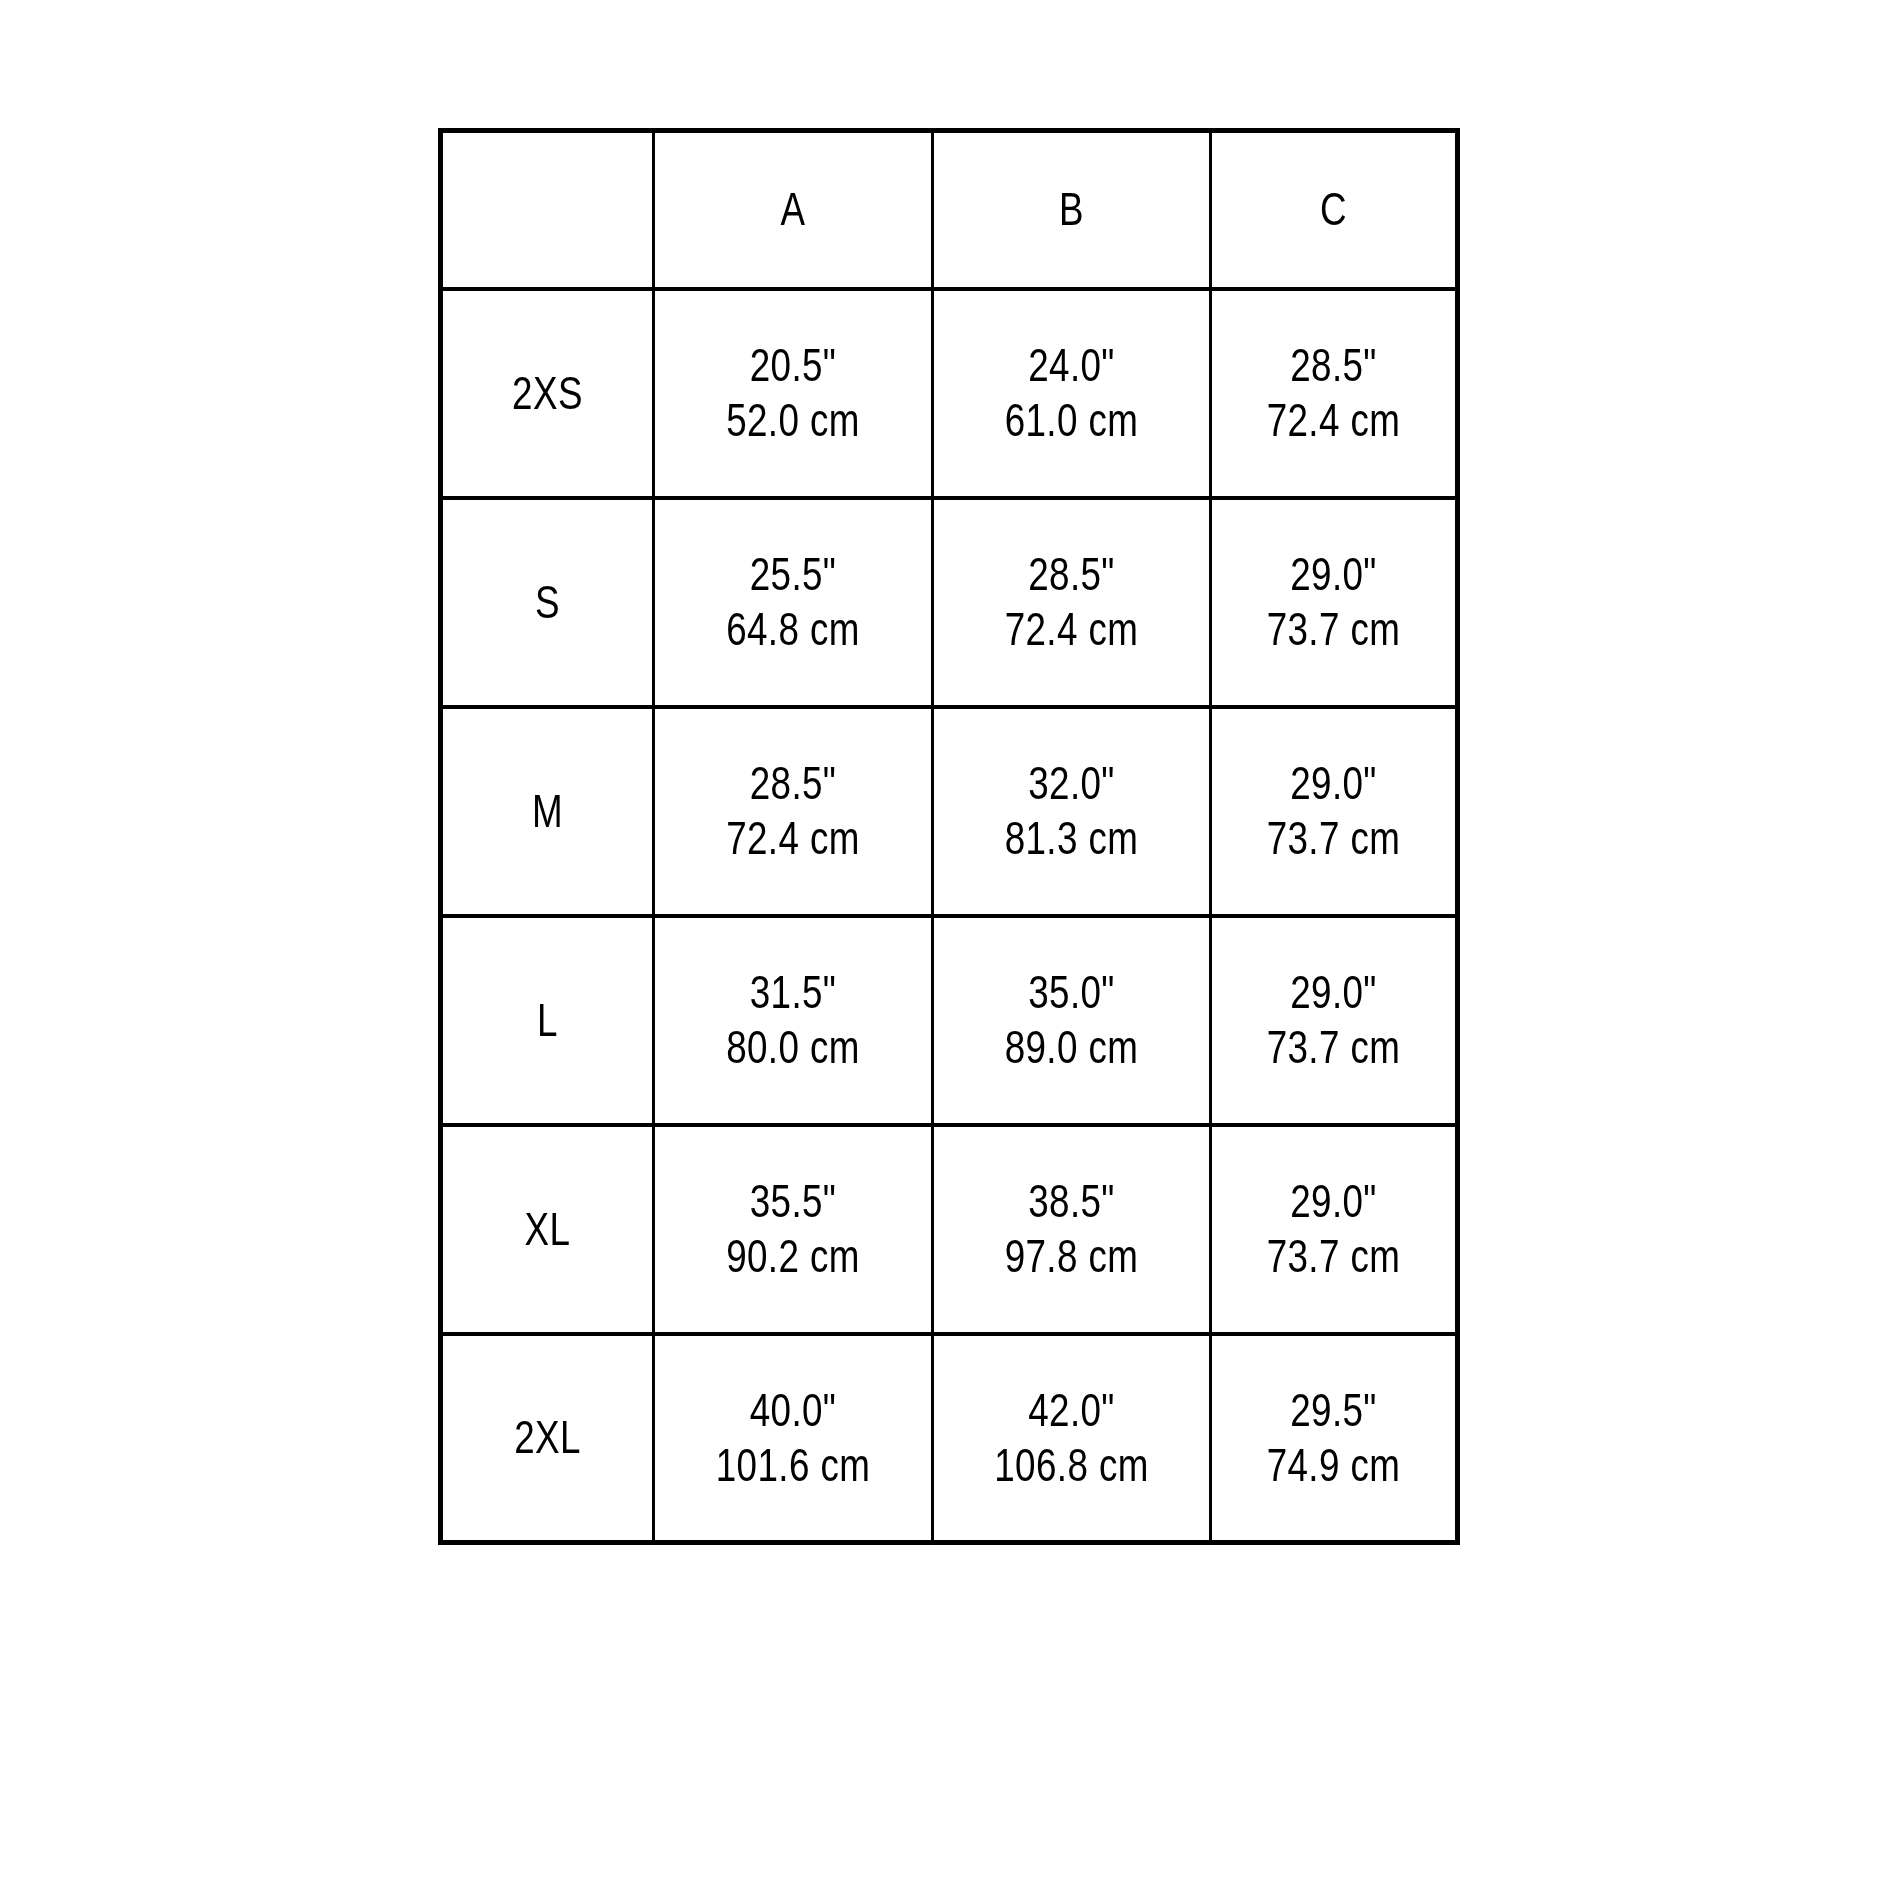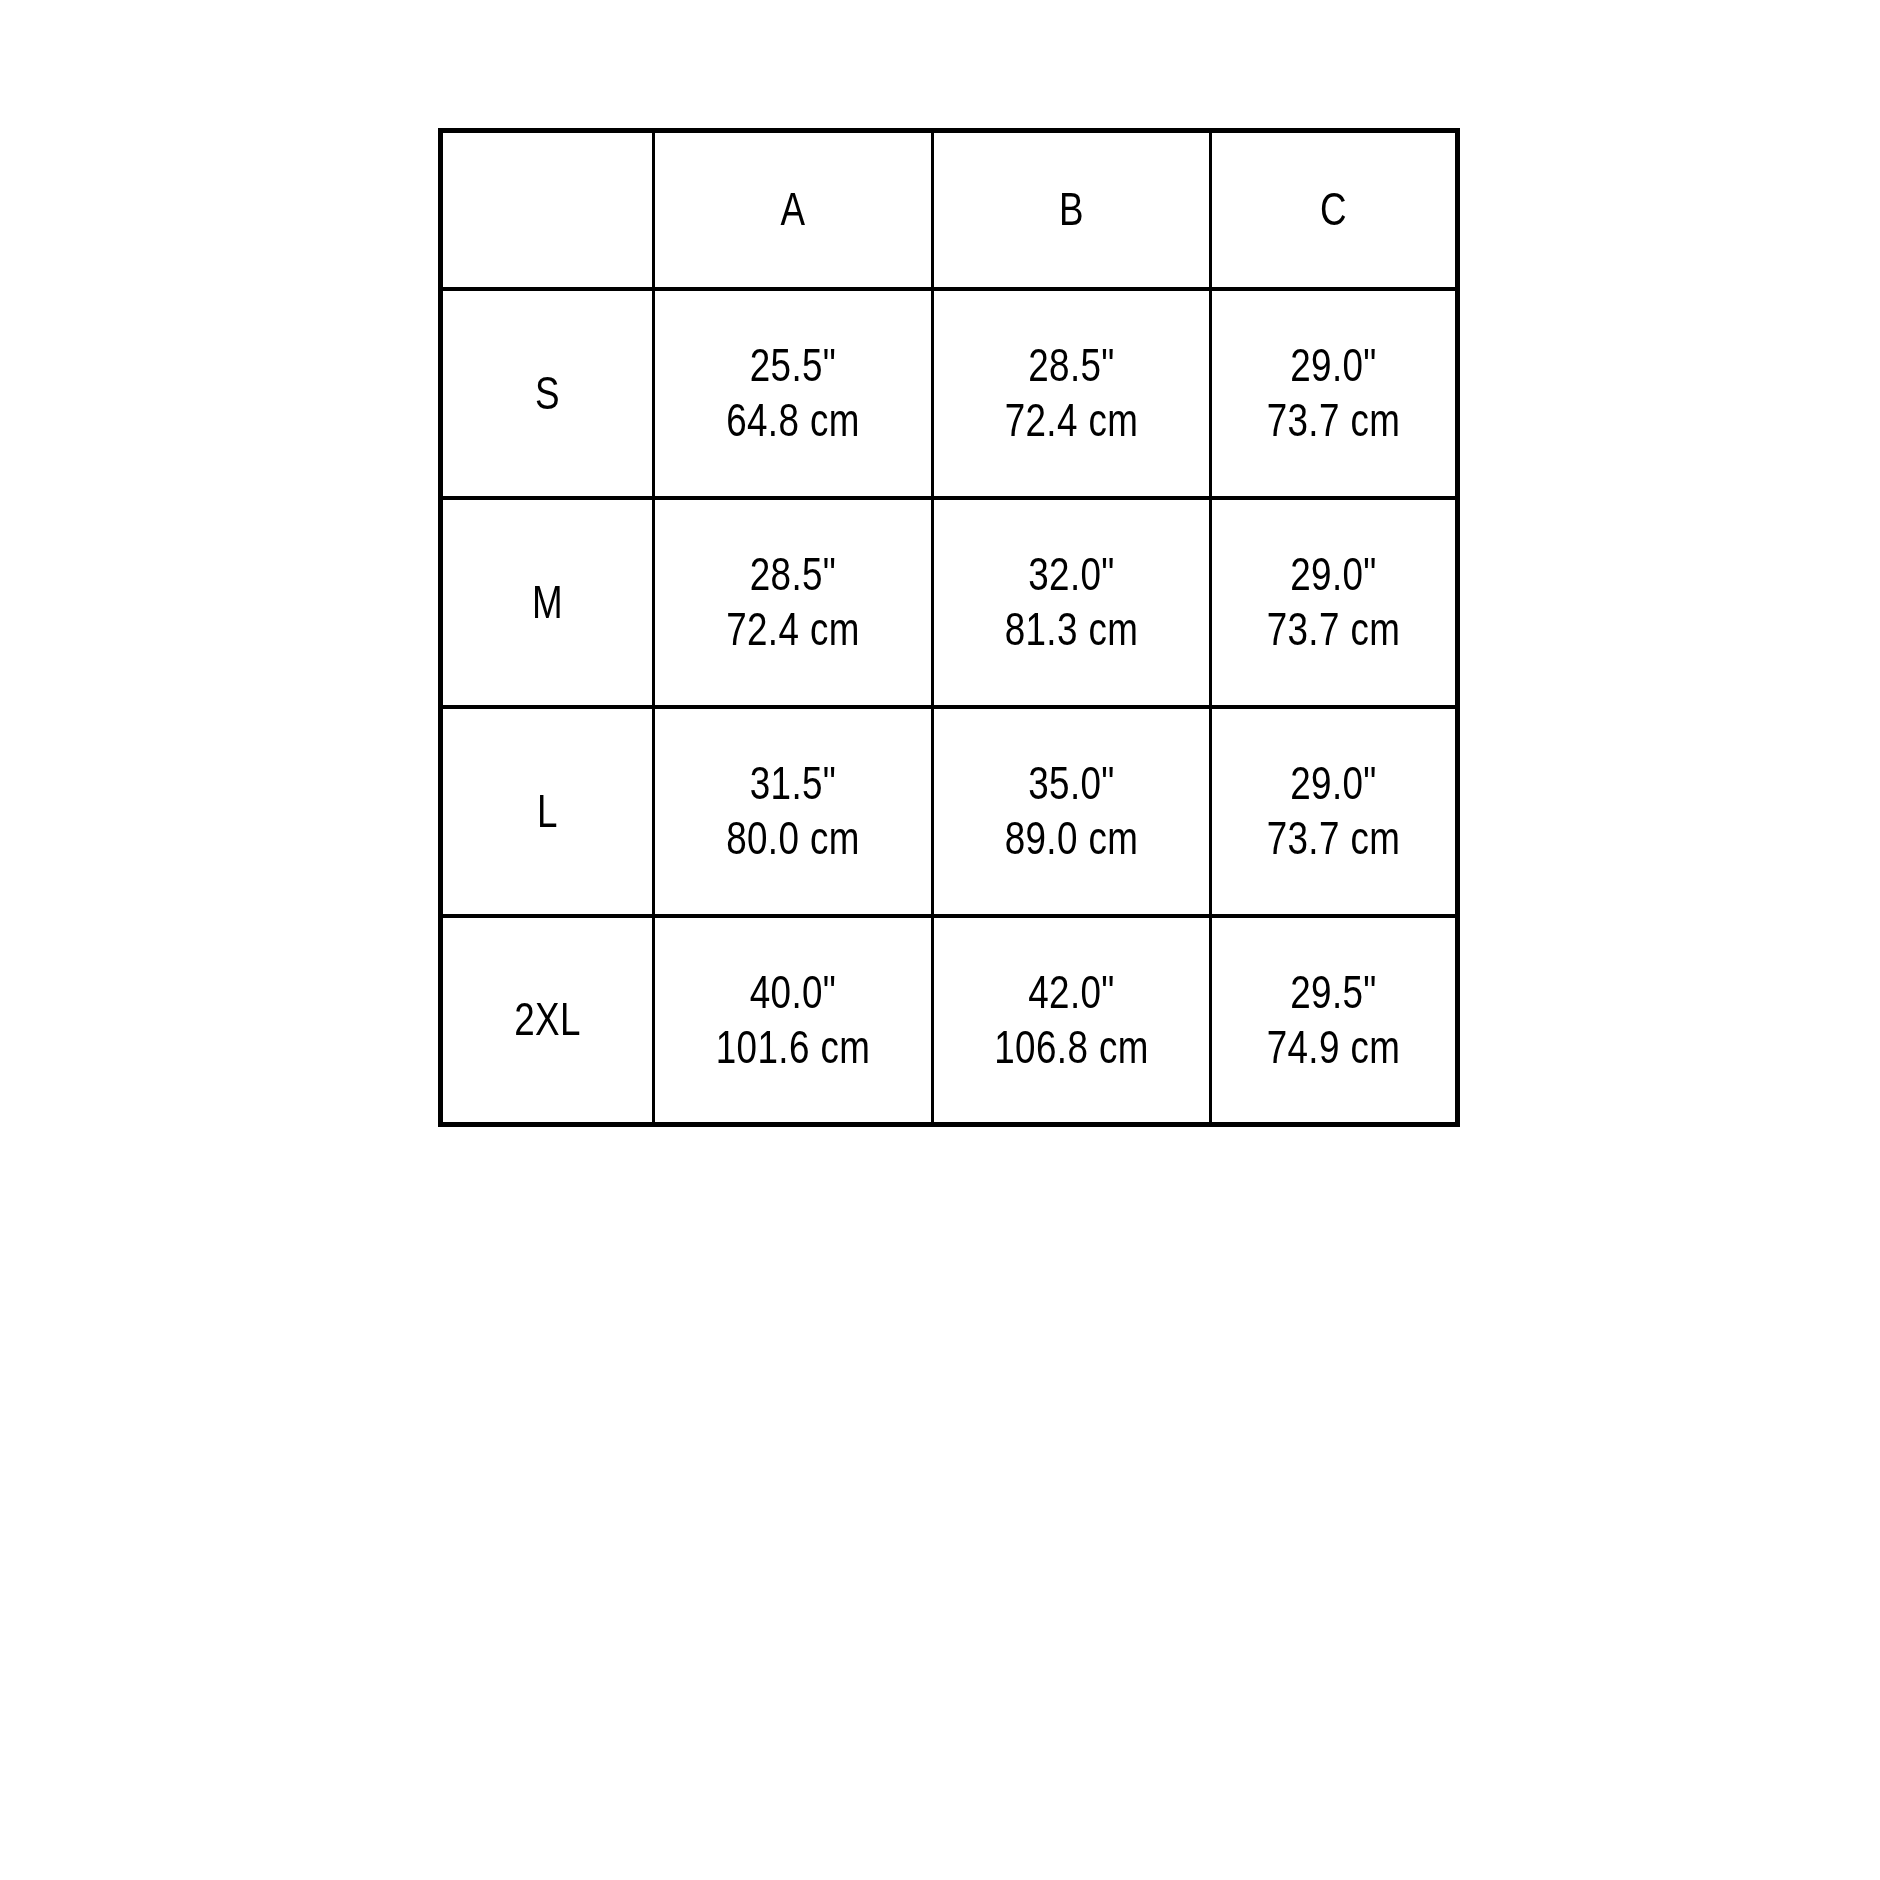--- a/index.html
+++ b/index.html
@@ -66,20 +66,43 @@
             <div class="cell-text">A</div>
           </th>
       <th>
             <div class="cell-text">B</div>
           </th>
       <th>
             <div class="cell-text">C</div>
           </th>
     </tr>
 
+    <tr class="data-row">
+      <th>
+            <div class="cell-text">2XS</div>
+          </th>
+      <td>
+            <div class="cell-text">
+              <span class="ln">20.5"</span>
+              <span class="ln">52.0 cm</span>
+            </div>
+          </td>
+      <td>
+            <div class="cell-text">
+              <span class="ln">24.0"</span>
+              <span class="ln">61.0 cm</span>
+            </div>
+          </td>
+      <td>
+            <div class="cell-text">
+              <span class="ln">28.5"</span>
+              <span class="ln">72.4 cm</span>
+            </div>
+          </td>
+    </tr>
 
 
     <tr class="data-row">
       <th>
             <div class="cell-text">S</div>
           </th>
       <td>
             <div class="cell-text">
               <span class="ln">25.5"</span>
               <span class="ln">64.8 cm</span>
@@ -140,20 +163,43 @@
             </div>
           </td>
       <td>
             <div class="cell-text">
               <span class="ln">29.0"</span>
               <span class="ln">73.7 cm</span>
             </div>
           </td>
     </tr>
 
+    <tr class="data-row">
+      <th>
+            <div class="cell-text">XL</div>
+          </th>
+      <td>
+            <div class="cell-text">
+              <span class="ln">35.5"</span>
+              <span class="ln">90.2 cm</span>
+            </div>
+          </td>
+      <td>
+            <div class="cell-text">
+              <span class="ln">38.5"</span>
+              <span class="ln">97.8 cm</span>
+            </div>
+          </td>
+      <td>
+            <div class="cell-text">
+              <span class="ln">29.0"</span>
+              <span class="ln">73.7 cm</span>
+            </div>
+          </td>
+    </tr>
 
     <tr class="data-row">
       <th>
             <div class="cell-text">2XL</div>
           </th>
       <td>
             <div class="cell-text">
               <span class="ln">40.0"</span>
               <span class="ln">101.6 cm</span>
             </div>

